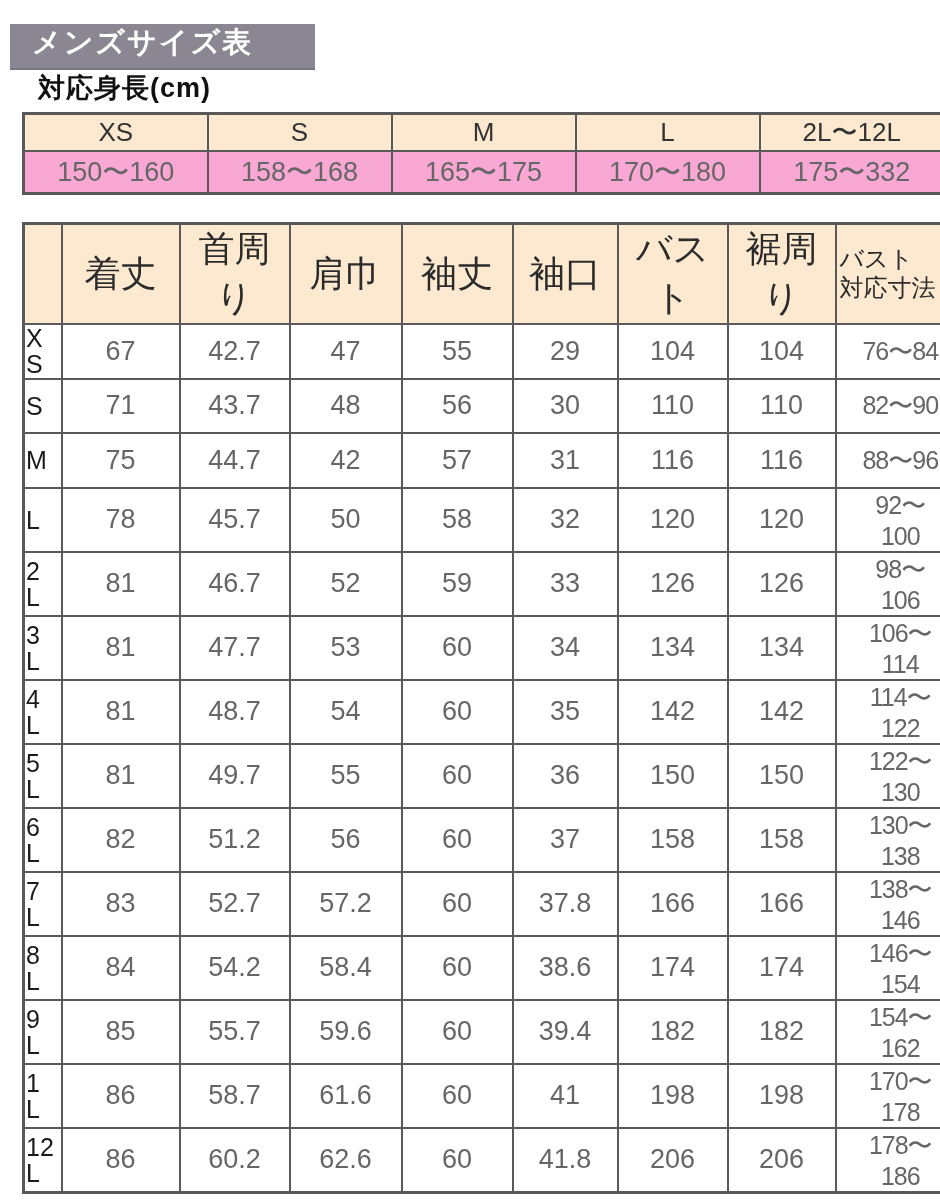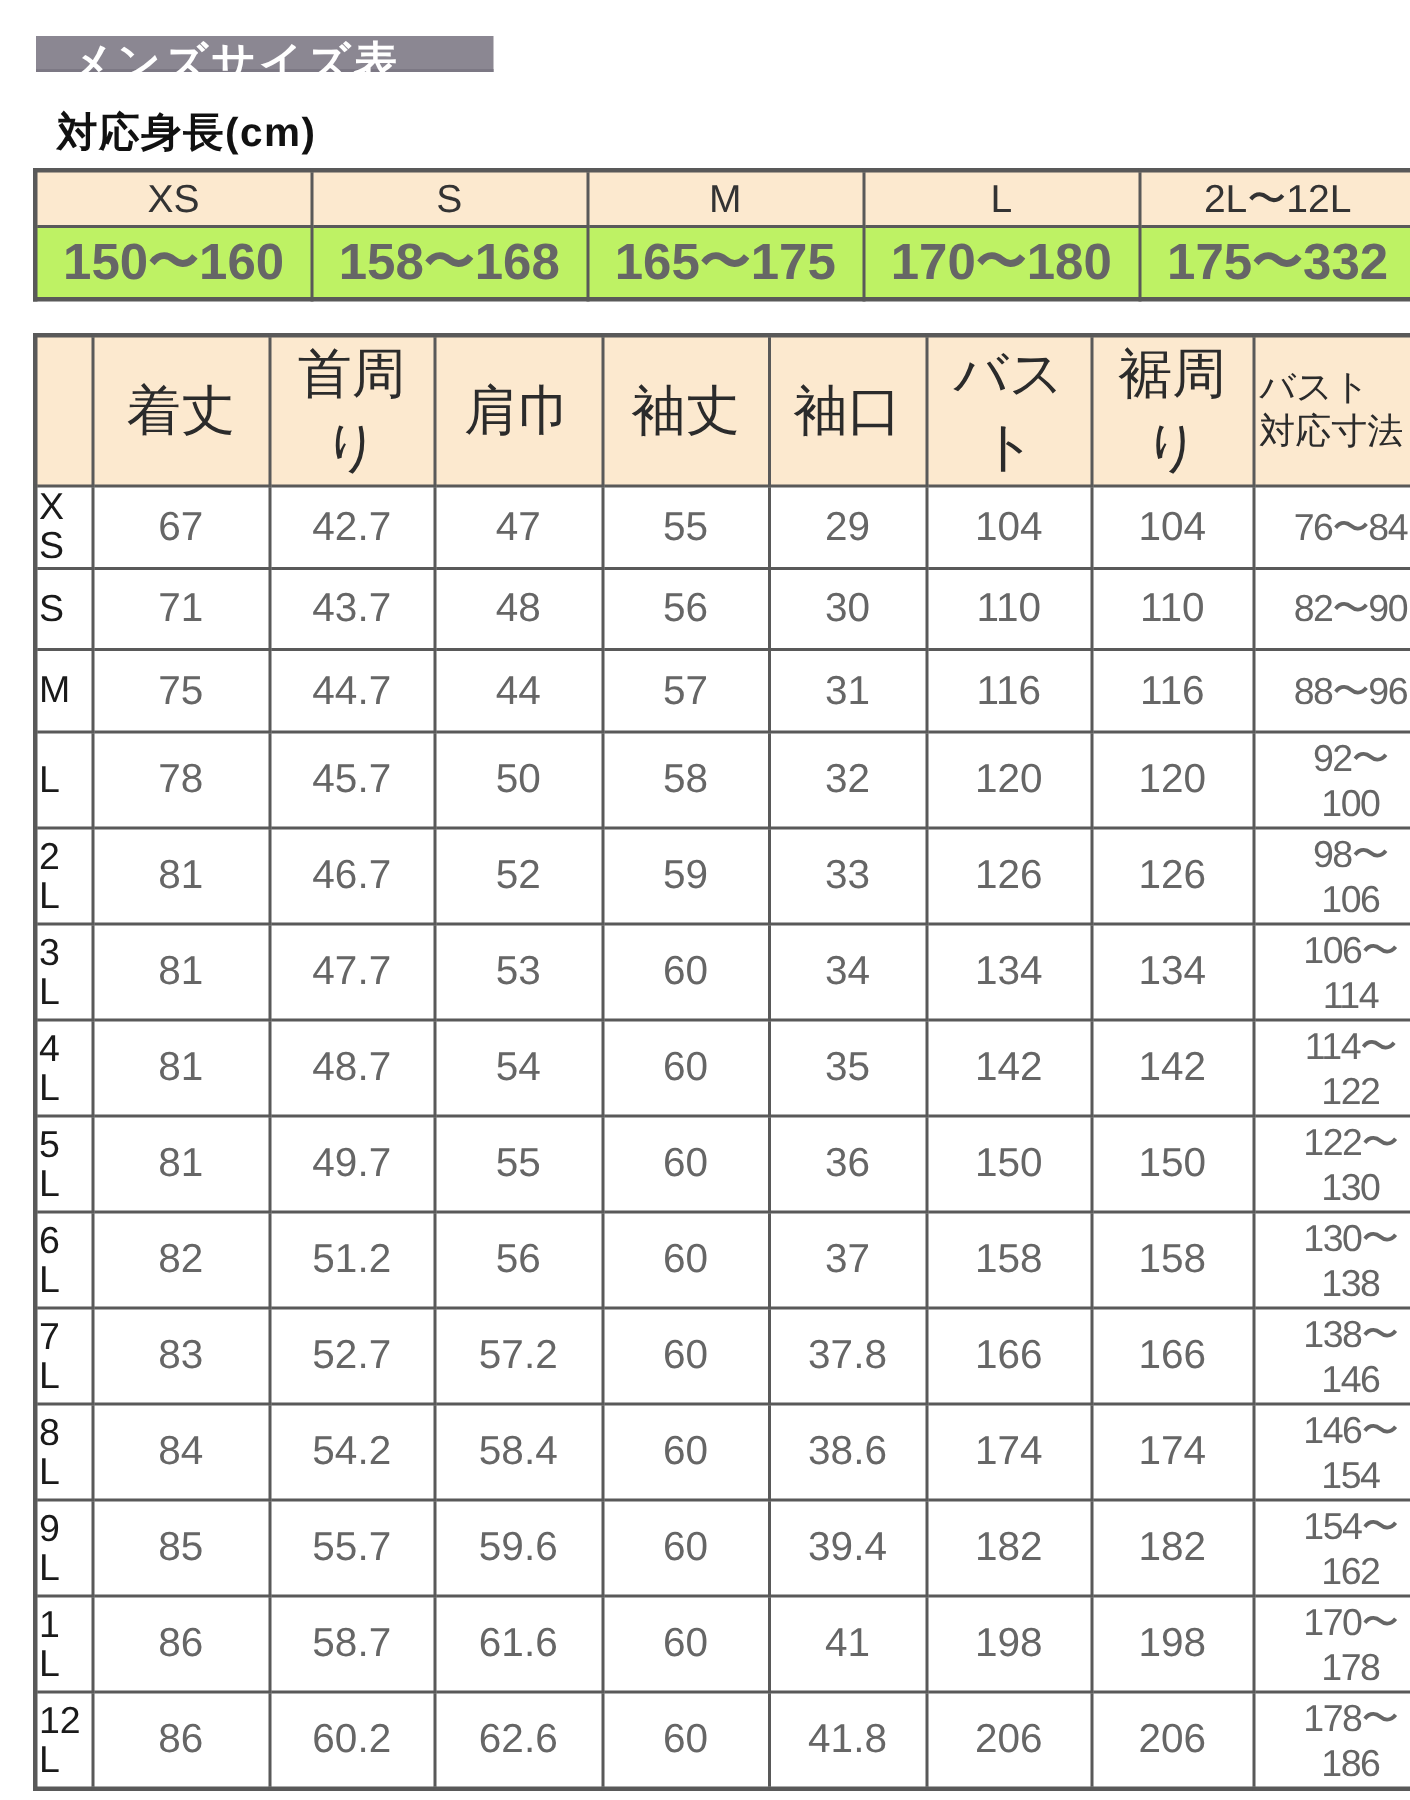--- a/index.html
+++ b/index.html
@@ -4,22 +4,22 @@
 <style>
   * { box-sizing: border-box; }
   html, body { margin: 0; padding: 0; }
   body {
     width: 940px; height: 1200px;
     background: #ffffff;
     font-family: "Liberation Sans", "DejaVu Sans", sans-serif;
     position: relative;
   }
   .banner {
-    position: absolute; left: 24px; top: 24px;
-    width: 305px; height: 24px;
+    position: absolute; left: 10px; top: 24px;
+    width: 305px; height: 46px;
     background: var(--banner-bg, #8b8792);
     border-bottom: 2px solid #7c7884;
     color: #ffffff;
     font-size: 29px; font-weight: bold;
     line-height: 37px;
     padding-left: 22px;
     letter-spacing: 2px;
   }
   .height-label {
     position: absolute; left: 10px; top: 70px;
@@ -41,23 +41,23 @@
   
   .height-table { top: 112px; width: 921px; }
   .height-table th {
     background: var(--header-bg, #fce9cf);
     height: 31px;
     font-size: 26px; font-weight: 500;
     color: #333333;
   }
   .height-table td {
     height: 42px;
-    font-size: 34px; font-weight: bold;
+    font-size: 27px; font-weight: normal;
     color: var(--value-c, #666666);
-    background: #bef264;
+    background: #f9a8d4;
   }
 
   
   .size-table { top: 222px; width: 921px; }
   .size-table thead th {
     background: var(--header-bg, #fce9cf);
     height: 64px;
     font-size: 36px; font-weight: 500;
     color: #2b2b2b;
   }
@@ -187,21 +187,21 @@
         <td>110</td>
         <td>110</td>
         <td class="range">82〜90</td>
       </tr>
       <tr>
         <th>
           <span class="lbl-line">M</span>
         </th>
         <td>75</td>
         <td>44.7</td>
-        <td>44</td>
+        <td>42</td>
         <td>57</td>
         <td>31</td>
         <td>116</td>
         <td>116</td>
         <td class="range">88〜96</td>
       </tr>
       <tr>
         <th>
           <span class="lbl-line">L</span>
         </th>

